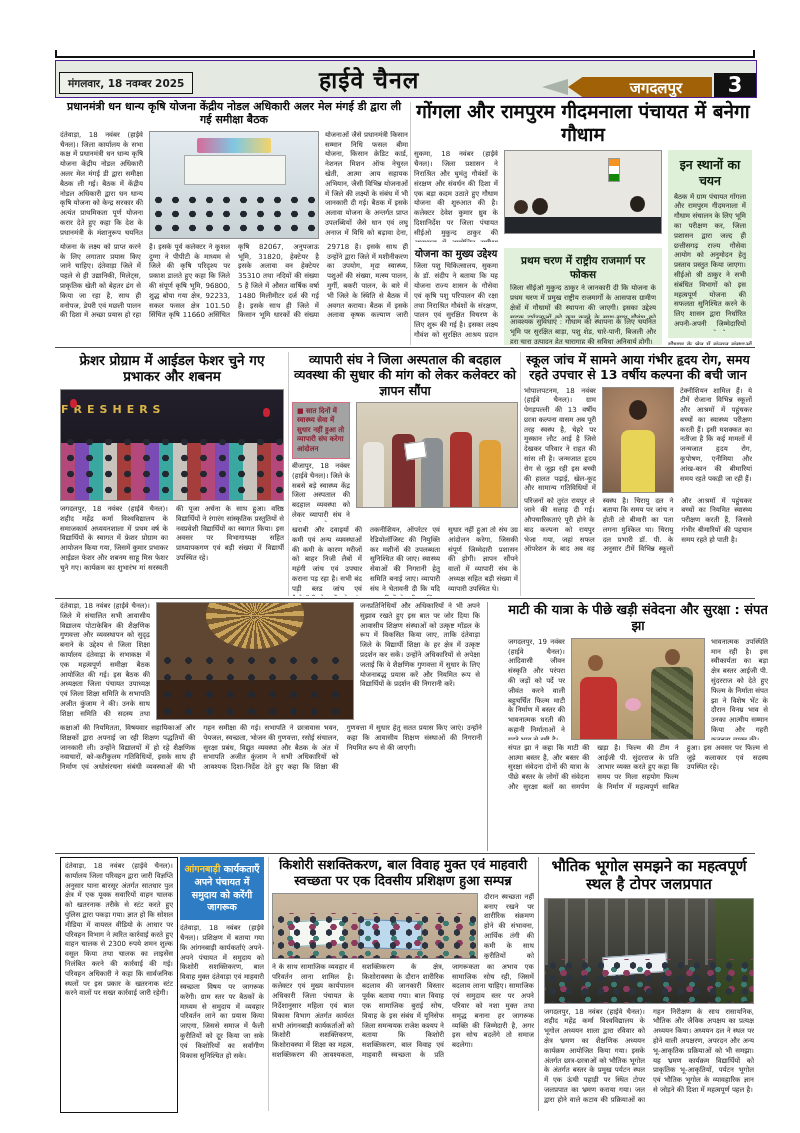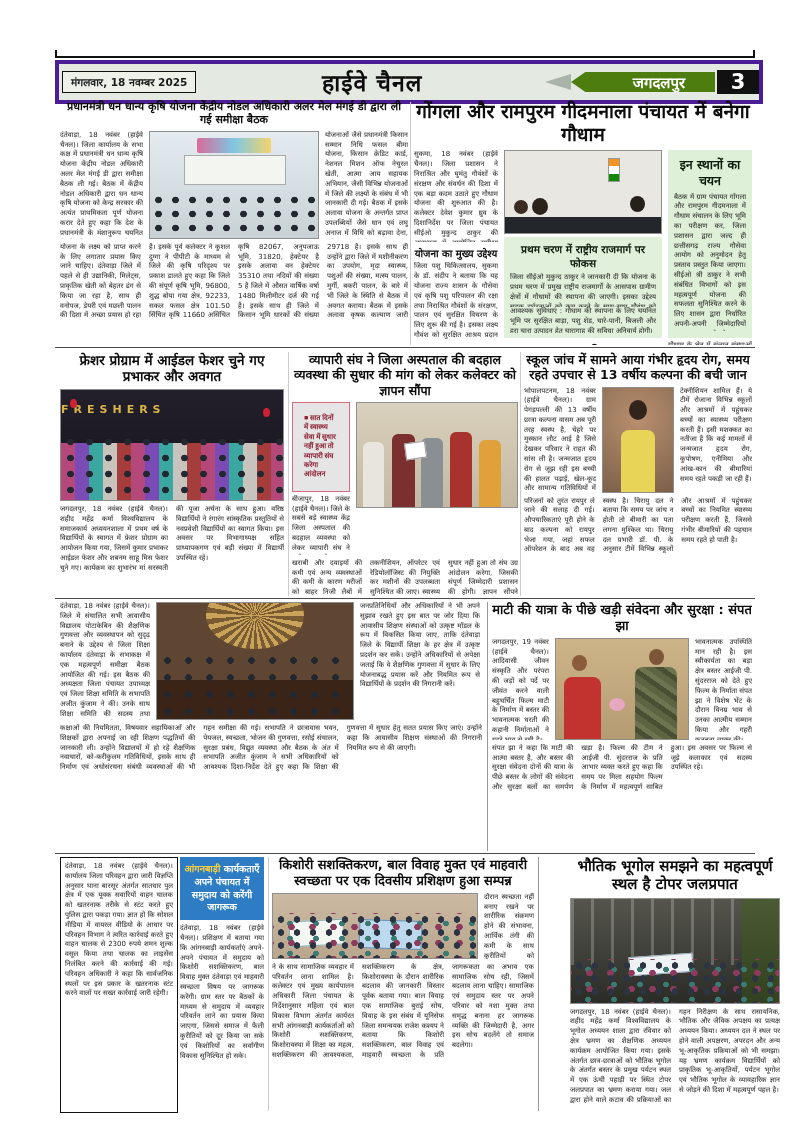--- a/index.html
+++ b/index.html
@@ -1,26 +1,26 @@
 <!DOCTYPE html>
 <html><head>
 <meta charset="utf-8">
 <style>
   html,body{margin:0;padding:0;background:#f6f6f4;}
   .page{position:relative;width:800px;height:1133px;background:#fff;font-family:"DejaVu Sans",sans-serif;color:#1b1b1b;overflow:hidden;}
   
   .topline{position:absolute;left:55px;top:56px;width:700px;border-top:2px solid #111;}
   .topline:before,.topline:after{content:"";position:absolute;top:-8px;width:2px;height:8px;background:#111;}
   .topline:before{left:0}.topline:after{right:0}
-  .header{position:absolute;left:55px;top:60px;width:700px;height:36px;background:#e4e9e1;border:4px solid #4c1d95;display:flex;align-items:center;}
+  .header{position:absolute;left:55px;top:60px;width:700px;height:36px;background:#e4e9e1;border:1px solid #4c1d95;display:flex;align-items:flex-end;}
   .datebox{margin:3px;padding:3px 8px;border:1px solid #111;background:#eef1ea;font-weight:bold;font-size:10.5px;display:flex;align-items:center;white-space:nowrap;}
   .masthead{flex:1;text-align:center;font-size:23px;font-weight:bold;letter-spacing:1px;align-self:center;color:#0d0d0d;}
   .ribwrap{position:relative;width:170px;display:flex;align-items:stretch;}
   .chev{width:26px;background:#aab3aa;clip-path:polygon(100% 0,100% 100%,0 50%);margin:2px 0 2px 0;}
-  .ribbon{flex:1;background:#4d7c0f;color:#fff;font-weight:bold;font-size:15px;display:flex;align-items:center;justify-content:center;clip-path:polygon(10% 0,100% 0,100% 100%,10% 100%,0 50%);padding-left:32px;}
+  .ribbon{flex:1;background:#a16207;color:#fff;font-weight:bold;font-size:15px;display:flex;align-items:center;justify-content:center;clip-path:polygon(10% 0,100% 0,100% 100%,10% 100%,0 50%);padding-left:32px;}
   .pagenum{width:42px;background:#111;color:#fff;font-size:21px;font-weight:bold;display:flex;align-items:center;justify-content:center;border-left:2px solid #e4e9e1;}
   
   .hrule{position:absolute;left:55px;width:700px;height:1px;background:#4a4a4a;}
   .vrule{position:absolute;width:1px;background:#9a9a9a;}
   
   .art{position:absolute;overflow:hidden;}
   .art h2{margin:0 0 4px 0;text-align:center;font-weight:bold;color:#0c0c0c;line-height:1.22;}
   .bodytxt{font-size:7px;line-height:1.4;text-align:justify;color:#222;overflow:hidden;}
   .cols2{column-count:2;column-gap:8px;}
   .cols3{column-count:3;column-gap:8px;}
@@ -30,21 +30,21 @@
   .subhead.sm{font-size:10px;}
   
   .ph{position:relative;overflow:hidden;border:1px solid #8f8f8f;background:#ddd;flex:none;}
   .heads{position:absolute;left:0;right:0;bottom:0;background-image:radial-gradient(circle,#232830 3.1px,rgba(0,0,0,0) 3.6px);background-size:17px 14px;}
   .crowd{position:absolute;left:0;right:0;bottom:0;background-image:radial-gradient(circle,#2b3440 3px,rgba(0,0,0,0) 3.5px),radial-gradient(circle,#8c3b5e 3px,rgba(0,0,0,0) 3.5px),radial-gradient(circle,#3a7a72 2.6px,rgba(0,0,0,0) 3.1px);background-size:16px 13px,21px 16px,26px 15px;background-position:0 0,8px 6px,4px 3px;}
   
   .greenbox{background:#e1f0da;padding:5px 6px;}
   .greenbox .bt{font-weight:bold;font-size:10.5px;text-align:center;margin-bottom:3px;color:#0e1c0e;}
   .sidebox{background:#dff0d8;padding:7px 6px;}
   .sidebox .bt{font-weight:bold;font-size:12.5px;text-align:center;line-height:1.25;margin-bottom:4px;color:#0e1c0e;}
-  .quotebox{background:#e5e5e5;border:1px solid #d96a80;color:#8c1f31;font-weight:bold;font-size:7px;line-height:1.35;padding:11px;text-align:left;font-family:Liberation Serif, serif;}
+  .quotebox{background:#a3a3a3;border:1px solid #d96a80;color:#8c1f31;font-weight:bold;font-size:7px;line-height:1.35;padding:4px;text-align:left;}
   .bluebox{background:#2e7dc4;color:#fff;font-weight:bold;font-size:9.5px;text-align:center;padding:6px 4px;line-height:1.35;}
   .bluebox .w1{color:#ffcf3f;}
   .redsub{color:#e2161f;font-weight:bold;text-align:center;font-size:12px;margin:1px 0 3px 0;}
   .boxart{border:1.5px solid #111;padding:4px;}
   .boldlead{font-weight:normal;}
 </style>
 </head>
 <body>
 
 <div class="page">
@@ -94,40 +94,40 @@
         <div class="bodytxt" style="height:78px">जिला पशु चिकित्सालय, सुकमा के डॉ. संदीप ने बताया कि यह योजना राज्य शासन के गौसेवा एवं कृषि पशु परिपालन की रक्षा तथा निराश्रित गौवंशों के संरक्षण, पालन एवं सुरक्षित विचरण के लिए शुरू की गई है। इसका लक्ष्य गौवंश को सुरक्षित आश्रय प्रदान करना है।</div>
       </div>
       <div style="width:158px">
         <div class="ph" style="width:156px;height:82px;background:#e9e7e1">
           <div style="position:absolute;right:26%;top:8%;width:10px;height:22px;background:linear-gradient(#f59322 0 33%,#fff 33% 66%,#128807 66% 100%);border:0.5px solid #999"></div>
           <div style="position:absolute;left:6%;bottom:24%;width:14px;height:14px;border-radius:50%;background:#3a2c22"></div>
           <div style="position:absolute;left:17%;bottom:22%;width:16px;height:17px;border-radius:50%;background:#2c241c"></div>
           <div style="position:absolute;right:10%;bottom:26%;width:15px;height:16px;border-radius:50%;background:#26201a"></div>
           <div style="position:absolute;left:0;bottom:0;width:100%;height:20%;background:#23262a"></div>
         </div>
-        <div class="greenbox" style="margin-top:3px">
+        <div class="greenbox" style="margin-top:14px">
           <div class="bt">प्रथम चरण में राष्ट्रीय राजमार्ग पर फोकस</div>
           <div class="bodytxt" style="height:34px">जिला सीईओ मुकुन्द ठाकुर ने जानकारी दी कि योजना के प्रथम चरण में प्रमुख राष्ट्रीय राजमार्गों के आसपास ग्रामीण क्षेत्रों में गौधामों की स्थापना की जाएगी। इसका उद्देश्य सड़क दुर्घटनाओं को कम करने के साथ-साथ गौवंश को एक स्थायी ठिकाना देना है।</div>
           <div class="bodytxt" style="height:26px"><span class="boldlead">आवश्यक सुविधाएं :</span> <span>गौधाम की स्थापना के लिए चयनित भूमि पर सुरक्षित बाड़ा, पशु शेड, चारे-पानी, बिजली और हरा चारा उत्पादन हेतु चारागाह की सुविधा अनिवार्य होगी।</span></div>
         </div>
         <div class="subhead sm">स्थापना प्रक्रिया</div>
 
       </div>
       <div style="width:86px">
         <div class="sidebox">
           <div class="bt">इन स्थानों का चयन</div>
           <div class="bodytxt" style="height:138px">बैठक में ग्राम पंचायत गोंगला और रामपुरम गीदमनाला में गौधाम संचालन के लिए भूमि का परीक्षण कर, जिला प्रशासन द्वारा जल्द ही छत्तीसगढ़ राज्य गौसेवा आयोग को अनुमोदन हेतु प्रस्ताव प्रस्तुत किया जाएगा। सीईओ श्री ठाकुर ने सभी संबंधित विभागों को इस महत्वपूर्ण योजना की सफलता सुनिश्चित करने के लिए शासन द्वारा निर्धारित अपनी-अपनी जिम्मेदारियों का वहन करने के सख्त निर्देश दिए हैं। बैठक में सभी संबंधित विभागों के अधिकारी उपस्थित थे।</div>
         </div>
         <div class="bodytxt" style="margin-top:3px;height:24px">गौधाम के क्षेत्र में संलग्न संस्थाओं को प्राथमिकता दी जाएगी।</div>
       </div>
     </div>
   </div>
 
   <div class="art" style="left:60px;top:352px;width:224px;height:244px">
-    <h2 style="font-size:13.5px">फ्रेशर प्रोग्राम में आईडल फेशर चुने गए प्रभाकर और अवगत</h2>
+    <h2 style="font-size:13.5px">फ्रेशर प्रोग्राम में आईडल फेशर चुने गए प्रभाकर और शबनम</h2>
     <div class="ph" style="width:222px;height:110px;background:linear-gradient(#23202c,#141218)">
       <div style="position:absolute;top:12%;width:100%;color:#d9b44a;font-size:11px;font-weight:bold;letter-spacing:5px">FRESHERS</div>
       <div style="position:absolute;left:4%;top:8%;width:7px;height:9px;border-radius:50%;background:#c23"></div>
       <div style="position:absolute;right:6%;top:16%;width:7px;height:9px;border-radius:50%;background:#c23"></div>
       <div style="position:absolute;left:0;bottom:0;width:100%;height:52%;background:repeating-linear-gradient(90deg,#b5487a 0 14px,#7a4bb5 14px 28px,#3aa7a0 28px 42px,#c8c3bd 42px 56px,#a63d3d 56px 70px)"></div>
       <div class="heads" style="height:60%;background-size:19px 16px"></div>
     </div>
     <div class="bodytxt cols2" style="margin-top:4px;height:86px">जगदलपुर, 18 नवंबर (हाईवे चैनल)। शहीद महेंद्र कर्मा विश्वविद्यालय के समाजकार्य अध्ययनशाला में प्रथम वर्ष के विद्यार्थियों के स्वागत में फ्रेशर प्रोग्राम का आयोजन किया गया, जिसमें कुमार प्रभाकर आईडल फेशर और शबनम साहू मिस फेशर चुने गए। कार्यक्रम का शुभारंभ मां सरस्वती की पूजा अर्चना के साथ हुआ। वरिष्ठ विद्यार्थियों ने रंगारंग सांस्कृतिक प्रस्तुतियों से नवप्रवेशी विद्यार्थियों का स्वागत किया। इस अवसर पर विभागाध्यक्ष सहित प्राध्यापकगण एवं बड़ी संख्या में विद्यार्थी उपस्थित रहे।</div>
   </div>
 
@@ -169,21 +169,21 @@
       <div class="ph" style="width:196px;height:116px;background:#5e4632">
         <div style="position:absolute;left:25%;top:-18%;width:50%;height:58%;background:repeating-conic-gradient(from 0deg at 50% 50%,#c9a35a 0 7deg,#7a5a30 7deg 14deg);border-radius:50%"></div>
         <div style="position:absolute;left:0;bottom:0;width:100%;height:34%;background:#3a2417"></div>
         <div class="heads" style="height:58%;background-size:21px 17px"></div>
       </div>
       <div class="bodytxt" style="width:120px;height:118px">जनप्रतिनिधियों और अधिकारियों ने भी अपने सुझाव रखते हुए इस बात पर जोर दिया कि आवासीय शिक्षण संस्थाओं को उत्कृष्ट मॉडल के रूप में विकसित किया जाए, ताकि दंतेवाड़ा जिले के विद्यार्थी शिक्षा के हर क्षेत्र में उत्कृष्ट प्रदर्शन कर सकें। उन्होंने अधिकारियों से अपेक्षा जताई कि वे शैक्षणिक गुणवत्ता में सुधार के लिए योजनाबद्ध प्रयास करें और नियमित रूप से विद्यार्थियों के प्रदर्शन की निगरानी करें।</div>
     </div>
     <div class="bodytxt cols3" style="margin-top:4px;height:78px">कक्षाओं की नियमितता, विषयवार सहायिकाओं और शिक्षकों द्वारा अपनाई जा रही शिक्षण पद्धतियों की जानकारी ली। उन्होंने विद्यालयों में हो रहे शैक्षणिक नवाचारों, को-करीकुलम गतिविधियों, इसके साथ ही निर्माण एवं अधोसंरचना संबंधी व्यवस्थाओं की भी गहन समीक्षा की गई। सभापति ने छात्रावास भवन, पेयजल, स्वच्छता, भोजन की गुणवत्ता, रसोई संचालन, सुरक्षा प्रबंध, विद्युत व्यवस्था और बैठक के अंत में सभापति अजीत कुंजाम ने सभी अधिकारियों को आवश्यक दिशा-निर्देश देते हुए कहा कि शिक्षा की गुणवत्ता में सुधार हेतु सतत प्रयास किए जाएं। उन्होंने कहा कि आवासीय शिक्षण संस्थाओं की निगरानी नियमित रूप से की जाएगी।</div>
   </div>
 
-  <div class="art" style="left:492px;top:602px;width:260px;height:248px">
+  <div class="art" style="left:508px;top:602px;width:260px;height:248px">
     <h2 style="font-size:13px">माटी की यात्रा के पीछे खड़ी संवेदना और सुरक्षा : संपत झा</h2>
     <div class="row">
       <div class="bodytxt" style="width:58px;height:102px">जगदलपुर, 19 नवंबर (हाईवे चैनल)। आदिवासी जीवन संस्कृति और परंपरा की जड़ों को पर्दे पर जीवंत करने वाली बहुचर्चित फिल्म माटी के निर्माण में बस्तर की भावनात्मक धरती की कहानी निर्माताओं ने गहरे भाव से रची है।</div>
       <div class="ph" style="width:132px;height:100px;background:linear-gradient(#cdb488,#b59b72)">
         <div style="position:absolute;left:12%;top:16%;width:15px;height:16px;border-radius:50%;background:#8a5c3c"></div>
         <div style="position:absolute;left:6%;bottom:0;width:28%;height:62%;background:#c2322e;border-radius:8px 8px 0 0"></div>
         <div style="position:absolute;right:18%;top:10%;width:15px;height:16px;border-radius:50%;background:#7c5638"></div>
         <div style="position:absolute;right:8%;bottom:0;width:32%;height:72%;border-radius:8px 8px 0 0;background:repeating-linear-gradient(35deg,#5d6442 0 6px,#494f33 6px 11px,#6e7350 11px 16px)"></div>
         <div style="position:absolute;left:40%;bottom:28%;width:16px;height:13px;border-radius:50%;background:#e8a7c0"></div>
       </div>
@@ -210,21 +210,21 @@
       <div class="ph" style="width:204px;height:64px;background:linear-gradient(#cbb9a2,#b9a68d)">
         <div style="position:absolute;left:8%;bottom:18%;width:26%;height:38%;background:#f4f6f2;border:0.5px solid #8aa;transform:rotate(-3deg)"></div>
         <div style="position:absolute;left:42%;bottom:14%;width:30%;height:42%;background:#bcd9ee;border:0.5px solid #68a;transform:rotate(2deg)"></div>
         <div class="crowd" style="height:70%"></div>
       </div>
       <div class="bodytxt" style="width:50px;height:66px">दौरान स्वच्छता नहीं बनाए रखने पर शारीरिक संक्रमण होने की संभावना, आर्थिक तंगी की कमी के साथ कुरीतियों को समुदाय स्तर में कम करने जागरूक किया गया।</div>
     </div>
     <div class="bodytxt cols3" style="margin-top:4px;height:148px">ने के साथ सामाजिक व्यवहार में परिवर्तन लाना शामिल है। कलेक्टर एवं मुख्य कार्यपालन अधिकारी जिला पंचायत के निर्देशानुसार महिला एवं बाल विकास विभाग अंतर्गत कार्यरत सभी आंगनबाड़ी कार्यकर्ताओं को किशोरी सशक्तिकरण, किशोरावस्था में शिक्षा का महत्व, सशक्तिकरण की आवश्यकता, सशक्तिकरण के क्षेत्र, किशोरावस्था के दौरान शारीरिक बदलाव की जानकारी विस्तार पूर्वक बताया गया। बाल विवाह एक सामाजिक बुराई सोच, विवाह के इस संबंध में यूनिसेफ जिला समन्वयक राजेश कश्यप ने बताया कि किशोरी सशक्तिकरण, बाल विवाह एवं माहवारी स्वच्छता के प्रति जागरूकता का अभाव एक सामाजिक सोच रही, जिसमें बदलाव लाना चाहिए। सामाजिक एवं समुदाय स्तर पर अपने परिवार को नशा मुक्त तथा समृद्ध बनाना हर जागरूक व्यक्ति की जिम्मेदारी है, अगर इस सोच बदलेंगे तो समाज बदलेगा।</div>
   </div>
 
-  <div class="art" style="left:570px;top:857px;width:210px;height:252px">
+  <div class="art" style="left:544px;top:857px;width:210px;height:252px">
     <h2 style="font-size:15px">भौतिक भूगोल समझने का महत्वपूर्ण स्थल है टोपर जलप्रपात</h2>
     <div class="ph" style="width:208px;height:104px;background:linear-gradient(#55554e,#2c2c27)">
       <div style="position:absolute;left:0;top:0;width:100%;height:64%;background:repeating-linear-gradient(90deg,rgba(255,255,255,0.22) 0 3px,rgba(0,0,0,0) 3px 20px)"></div>
       <div style="position:absolute;right:0;top:0;width:18%;height:100%;background:linear-gradient(#4a5a33,#32411f)"></div>
       <div style="position:absolute;left:28%;bottom:28%;width:30%;height:16%;background:#eef2f4;border:0.5px solid #9ab;transform:rotate(-4deg)"></div>
       <div class="crowd" style="height:42%"></div>
     </div>
     <div class="bodytxt cols2" style="margin-top:4px;height:116px">जगदलपुर, 18 नवंबर (हाईवे चैनल)। शहीद महेंद्र कर्मा विश्वविद्यालय के भूगोल अध्ययन शाला द्वारा रविवार को क्षेत्र भ्रमण का शैक्षणिक अध्ययन कार्यक्रम आयोजित किया गया। इसके अंतर्गत छात्र-छात्राओं को भौतिक भूगोल के अंतर्गत बस्तर के प्रमुख पर्यटन स्थल में एक ऊंची पहाड़ी पर स्थित टोपर जलप्रपात का भ्रमण कराया गया। जल द्वारा होने वाले कटाव की प्रक्रियाओं का गहन निरीक्षण के साथ रासायनिक, भौतिक और जैविक अपक्षय का प्रत्यक्ष अध्ययन किया। अध्ययन दल ने स्थल पर होने वाली अपक्षरण, अपरदन और अन्य भू-आकृतिक प्रक्रियाओं को भी समझा। यह भ्रमण कार्यक्रम विद्यार्थियों को प्राकृतिक भू-आकृतियों, पर्यटन भूगोल एवं भौतिक भूगोल के व्यावहारिक ज्ञान से जोड़ने की दिशा में महत्वपूर्ण पहल है।</div>
   </div>
 

